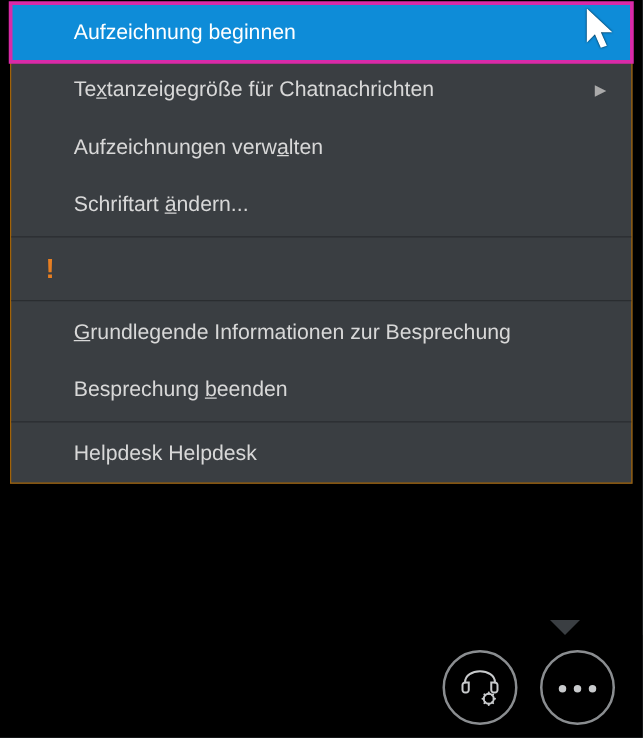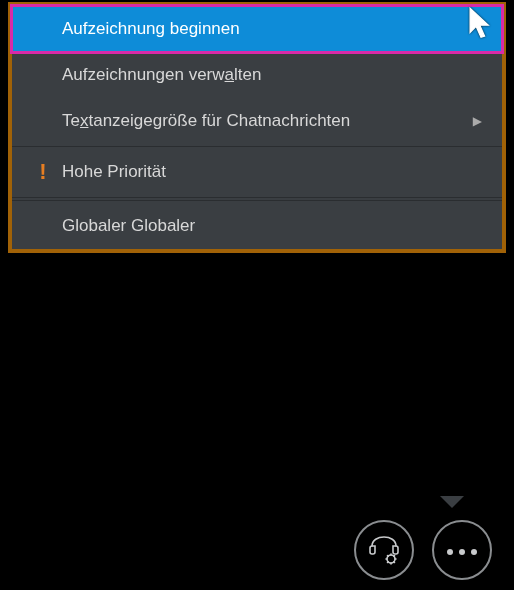--- a/index.html
+++ b/index.html
@@ -1,19 +1,19 @@
 <!DOCTYPE html>
 <html><head>
   <meta charset="utf-8">
   <style>
     * { margin:0; padding:0; box-sizing:border-box; font-family:"Segoe UI",Arial,sans-serif; }
     body { width:514px; height:590px; background:#000; overflow:hidden; position:relative; }
     .menu {
       position:absolute; top:2px; left:8px; width:498px;
-      background:#3a3e42; border:4px solid #a16207;
+      background:#3a3e42; border:1px solid #a16207;
       box-shadow:0 4px 12px rgba(0,0,0,.5);
     }
     .menu-item {
       display:flex; align-items:center; height:46px; padding:0 26px 0 50px;
       color:#d8d8d8; font-size:17px; position:relative; cursor:pointer;
     }
     .menu-item.highlighted { background:#0E8CD8; color:#fff; outline:3px solid #D92AA8; outline-offset:-1px; }
     .menu-item .icon-slot { position:absolute; left:22px; top:50%; transform:translateY(-50%); width:18px; text-align:center; }
     .priority-icon { color:#E67E22; font-weight:700; font-size:22px; }
     .submenu-arrow { position:absolute; right:20px; top:50%; transform:translateY(-50%); color:#aaa; font-size:12px; }
@@ -36,35 +36,43 @@
     .dots span { width:6px; height:6px; background:#c8cacc; border-radius:50%; display:inline-block; margin:0 3px; }
   </style>
 </head>
 <body>
 
 <div class="menu" id="menu-root">
     <div class="menu-item highlighted">
       <span class="label">Aufzeichnung beginnen</span>
     </div>
     <div class="menu-item">
+      <span class="label">Te<u>x</u>tanzeigegröße für Chatnachrichten</span>
+      <span class="submenu-arrow">▶</span>
+    </div>
+    <div class="menu-item">
       <span class="label">Aufzeichnungen verw<u>a</u>lten</span>
     </div>
     <div class="menu-item">
-      <span class="label">Te<u>x</u>tanzeigegröße für Chatnachrichten</span>
-      <span class="submenu-arrow">▶</span>
+      <span class="label">Schriftart <u>ä</u>ndern...</span>
     </div>
     <div class="divider"></div>
     <div class="menu-item">
       <span class="icon-slot priority-icon">!</span>
-      <span class="label">Hohe Priorität</span>
     </div>
     <div class="divider"></div>
+    <div class="menu-item">
+      <span class="label"><u>G</u>rundlegende Informationen zur Besprechung</span>
+    </div>
+    <div class="menu-item">
+      <span class="label">Besprechung <u>b</u>eenden</span>
+    </div>
     <div class="divider"></div>
     <div class="menu-item">
-      <span class="label">Globaler Globaler</span>
+      <span class="label">Helpdesk Helpdesk</span>
     </div>
   </div>
 
 <svg class="cursor" width="26" height="34" viewBox="0 0 20 28">
   <path d="M1 1 L1 21 L6 16 L10 25 L13 24 L9 15 L16 15 Z" fill="#fff" stroke="#fff" stroke-width="1"></path>
 </svg>
 
 <div class="bottom-bar">
   <div class="callout-tip"></div>
   <div class="circle-btn phone">

